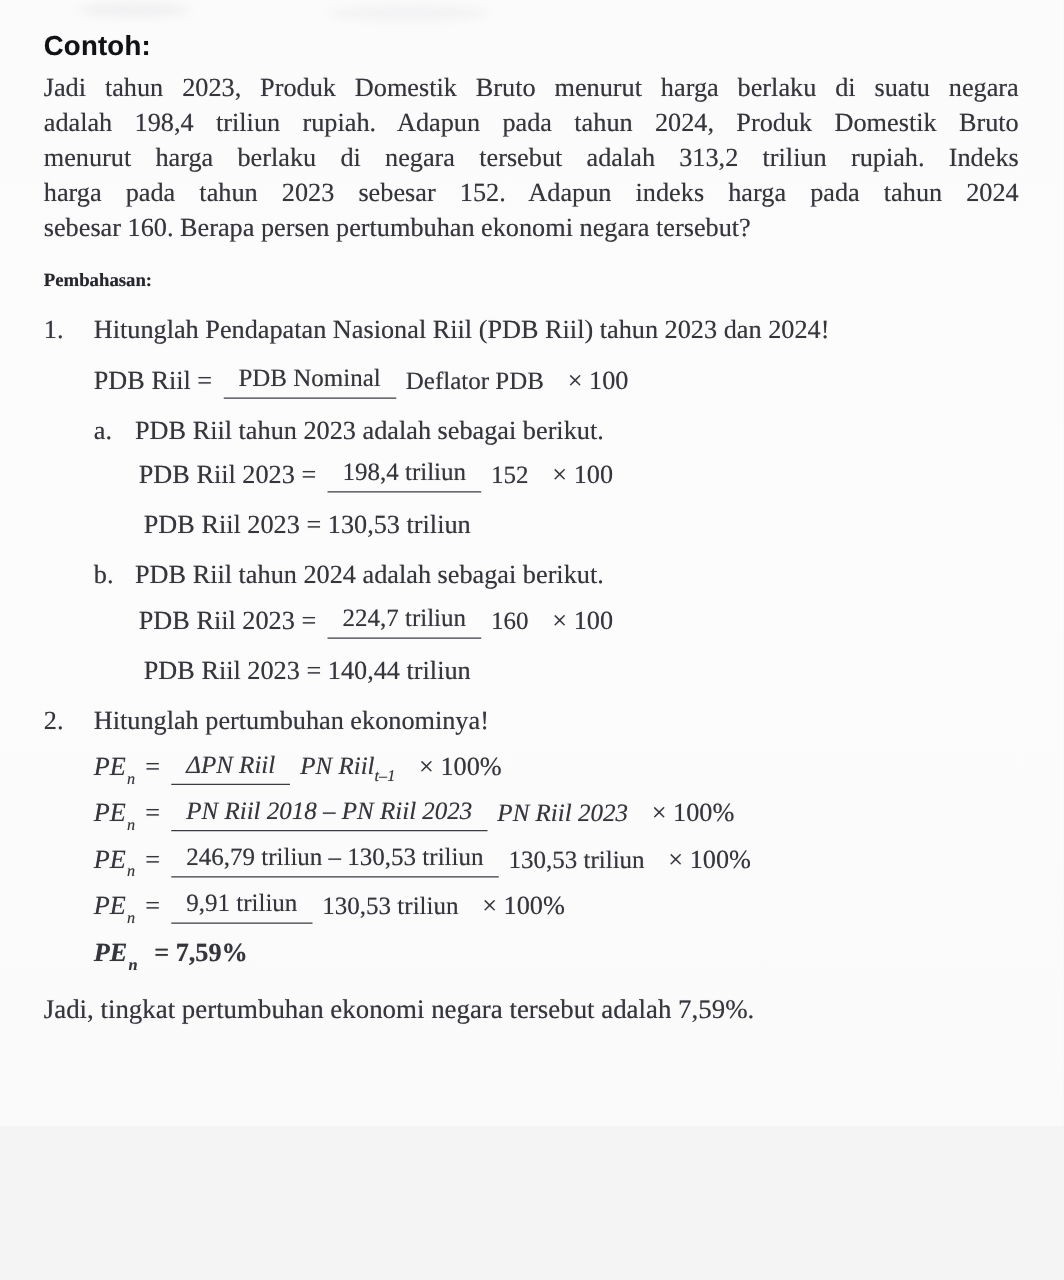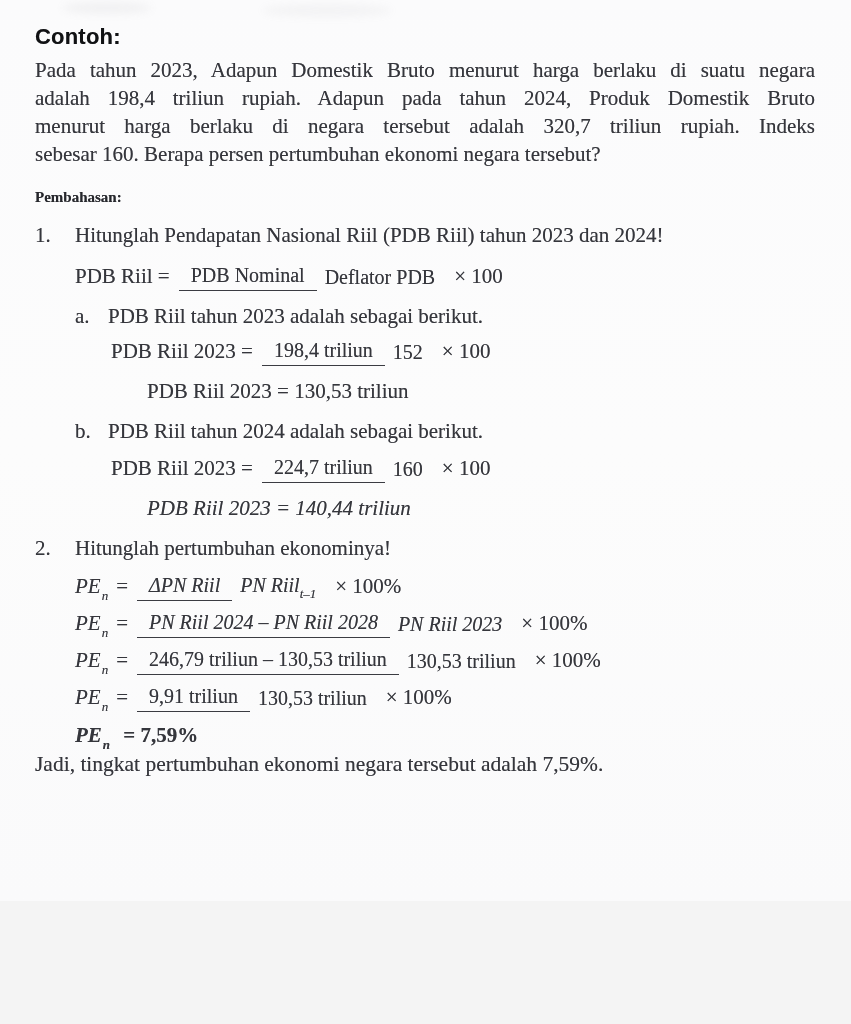--- a/index.html
+++ b/index.html
@@ -70,24 +70,24 @@
     padding: 0 12px 2px 12px;
     line-height: 26px;
     border-bottom: 1.6px solid #3b3c42;
     white-space: nowrap;
   }
   .frac .den { padding: 1px 8px 0 8px; line-height: 26px; white-space: nowrap; }
   .mult { margin-left: 11px; white-space: nowrap; }
   .result-line {
     font-size: 21px;
     line-height: 26px;
-    margin-left: 112px;
+    margin-left: 80px;
   }
   .r-1 { margin-top: 12px; }
-  .r-2 { margin-top: 12px; font-style: italic; }
+  .r-2 { margin-top: 12px; }
   .pe-lhs { font-style: italic; white-space: nowrap; }
   .pe-lhs sub {
     font-size: 13px;
     font-style: italic;
     vertical-align: baseline;
     position: relative;
     top: 7px;
     left: 1px;
   }
   .eq { margin: 0 9px; }
@@ -100,21 +100,21 @@
     top: 6px;
   }
   .pe-final {
     margin-top: 10px;
     margin-left: 40px;
     font-size: 21px;
     line-height: 26px;
     font-weight: bold;
   }
   .jadi {
-    margin-top: 0;
+    margin-top: 16px;
     font-size: 21.5px;
     line-height: 26px;
   }
   
   .smudge {
     position: absolute;
     background: #9a9aa0;
     border-radius: 50%;
     filter: blur(4px);
   }
@@ -142,23 +142,24 @@
 <body>
 
 <div class="page">
 
   <div class="smudge smudge-1"></div>
   <div class="smudge smudge-2"></div>
 
   <div class="h-contoh">Contoh:</div>
 
   <div class="problem">
-    <div class="p-line">Pada tahun 2023, Adapun Domestik Bruto menurut harga berlaku di suatu negara</div>
+    <div class="p-line">Jadi tahun 2023, Produk Domestik Bruto menurut harga berlaku di suatu negara</div>
     <div class="p-line">adalah 198,4 triliun rupiah. Adapun pada tahun 2024, Produk Domestik Bruto</div>
-    <div class="p-line">menurut harga berlaku di negara tersebut adalah 320,7 triliun rupiah. Indeks</div>
+    <div class="p-line">menurut harga berlaku di negara tersebut adalah 313,2 triliun rupiah. Indeks</div>
+    <div class="p-line">harga pada tahun 2023 sebesar 152. Adapun indeks harga pada tahun 2024</div>
     <div class="p-line last">sebesar 160. Berapa persen pertumbuhan ekonomi negara tersebut?</div>
   </div>
 
   <div class="h-pembahasan">Pembahasan:</div>
 
   <div class="step step-1">
     <span class="step-num">1.</span>
     <span class="step-text">Hitunglah Pendapatan Nasional Riil (PDB Riil) tahun 2023 dan 2024!</span>
   </div>
 
@@ -215,21 +216,21 @@
       <span class="num">ΔPN Riil</span>
       <span class="den"><span>PN Riil</span><sub class="tsub">t–1</sub></span>
     </span>
     <span class="mult">× 100%</span>
   </div>
 
   <div class="formula f-e">
     <span class="pe-lhs"><i>PE</i><sub>n</sub></span>
     <span class="eq">=</span>
     <span class="frac it">
-      <span class="num">PN Riil 2024 – PN Riil 2028</span>
+      <span class="num">PN Riil 2018 – PN Riil 2023</span>
       <span class="den">PN Riil 2023</span>
     </span>
     <span class="mult">× 100%</span>
   </div>
 
   <div class="formula f-f">
     <span class="pe-lhs"><i>PE</i><sub>n</sub></span>
     <span class="eq">=</span>
     <span class="frac">
       <span class="num">246,79 triliun – 130,53 triliun</span>

